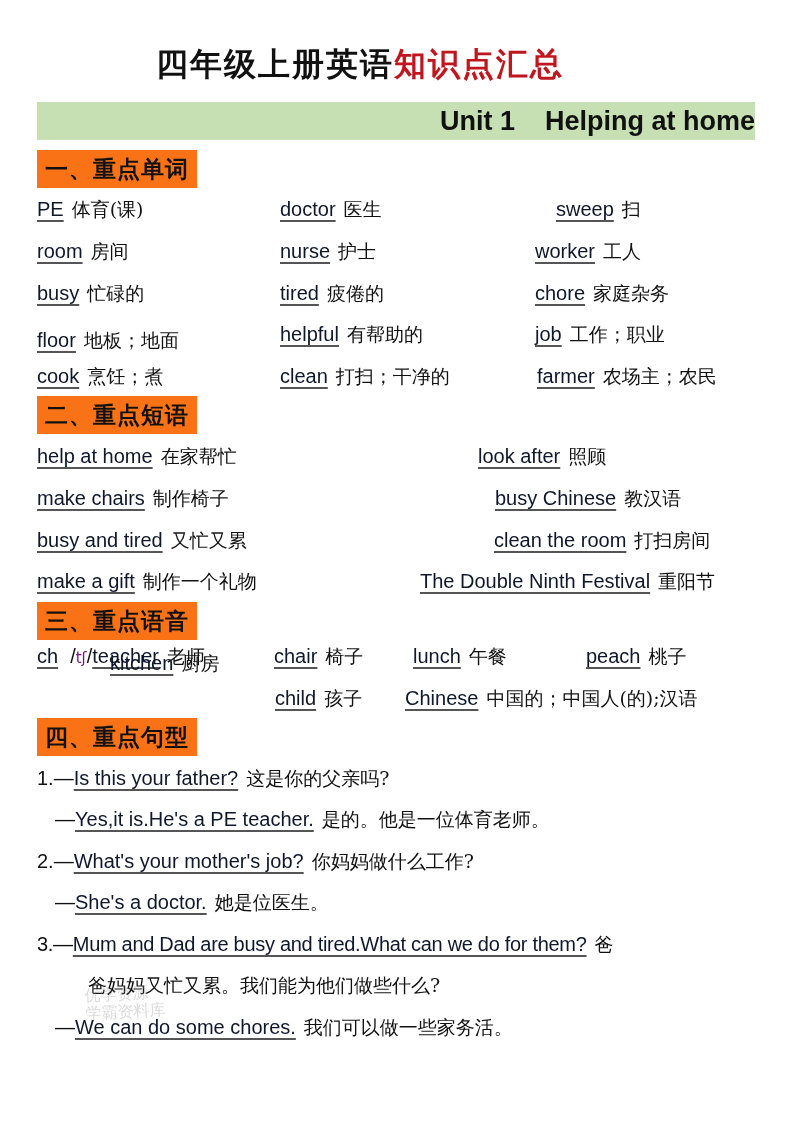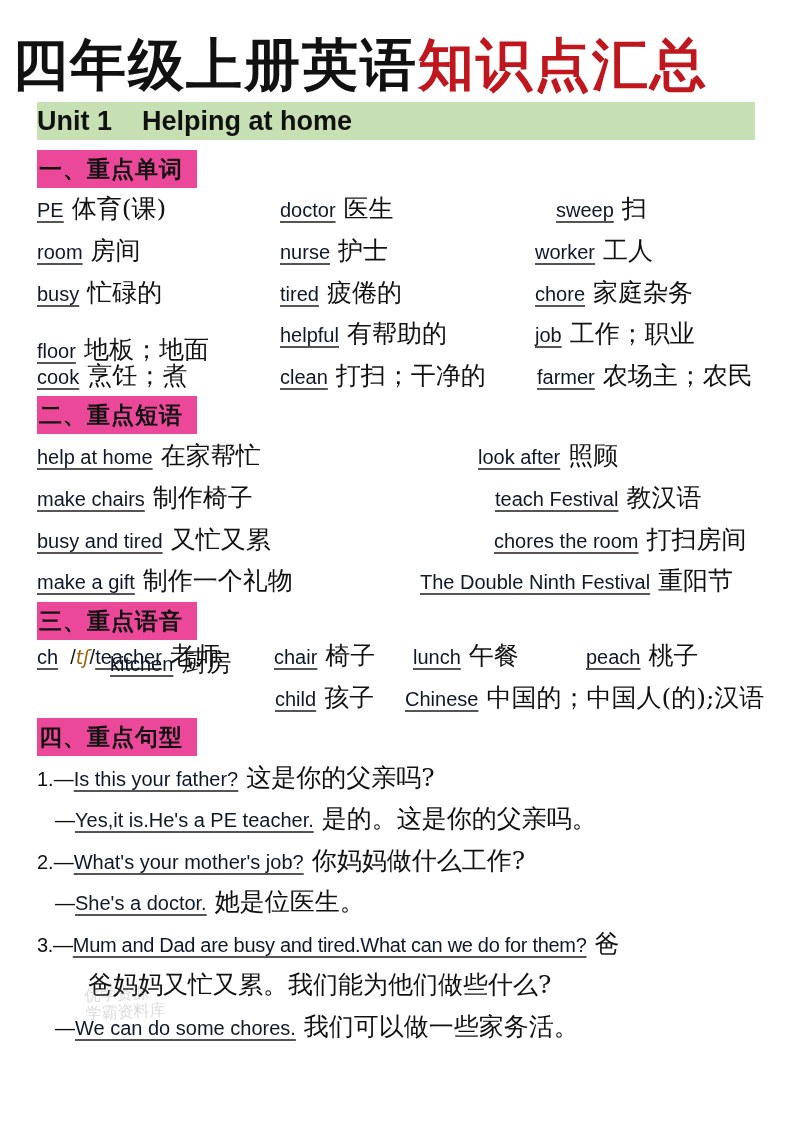--- a/index.html
+++ b/index.html
@@ -2,46 +2,46 @@
 <html><head>
   <meta charset="utf-8">
   <style>
     html, body { margin: 0; padding: 0; background: #ffffff; }
     body {
       width: 793px; height: 1122px; position: relative; overflow: hidden;
       font-family: "DejaVu Sans", sans-serif; color: #111;
     }
     .title {
       position: absolute; left: 0; top: 36px; width: 720px; text-align: center;
-      font-family: "DejaVu Serif", serif; font-size: 56px; font-weight: bold;
+      font-family: "DejaVu Serif", serif; font-size: 32px; font-weight: bold;
       letter-spacing: 2px; line-height: 56px;
     }
     .title .black { color: #111; }
     .title .red { color: #c0161d; }
     .banner {
       position: absolute; left: 37px; top: 102px; width: 718px; height: 38px;
-      background: #c6e0b4; text-align: left;
+      background: #c6e0b4; text-align: right;
       font-family: "Liberation Sans", sans-serif; font-weight: bold; font-size: 27px;
       line-height: 38px; color: #111; white-space: pre;
     }
     .sec {
-      position: absolute; left: 37px; width: 160px; height: 38px; background: #ec4899;
+      position: absolute; left: 37px; width: 160px; height: 38px; background: #f97316;
       font-family: "DejaVu Serif", serif; font-weight: bold; font-size: 23px; line-height: 38px;
-      padding-left: 2px; box-sizing: border-box; letter-spacing: 1px; color: #111;
+      padding-left: 8px; box-sizing: border-box; letter-spacing: 1px; color: #111;
     }
     .row { position: absolute; font-size: 19px; line-height: 26px; white-space: nowrap; }
     .en {
       color: #0f172a; font-family: "Liberation Sans", sans-serif; font-size: 20px;
       text-decoration: underline; text-decoration-color: #555; text-underline-offset: 4px;
       text-decoration-thickness: 2px;
     }
-    .zh { color: #111; font-family: "DejaVu Serif", serif; font-size: 25px; margin-left: 8px; }
+    .zh { color: #111; font-family: "DejaVu Serif", serif; font-size: 19px; margin-left: 8px; }
     .num { color: #111; font-family: "Liberation Sans", sans-serif; font-size: 20px; }
     .slash { color: #111; font-family: "Liberation Sans", sans-serif; font-size: 20px; }
-    .ipa { color: #a16207; font-family: "DejaVu Sans", sans-serif; font-size: 19px; font-style: italic; }
+    .ipa { color: #701a75; font-family: "DejaVu Sans", sans-serif; font-size: 15px; }
     .watermark {
       position: absolute; left: 85px; top: 985px; color: rgba(150,150,150,0.35);
       font-family: "DejaVu Serif", serif; font-size: 16px; line-height: 18px; transform: rotate(-3deg);
     }
   </style>
 </head>
 <body>
 
 <div class="title">
   <span class="black">四年级上册英语</span><span class="red">知识点汇总</span>
@@ -56,38 +56,38 @@
 <div class="row" style="left:556px;top:196px"><span class="en">sweep</span><span class="zh">扫</span></div>
 
 <div class="row" style="left:37px;top:238px"><span class="en">room</span><span class="zh">房间</span></div>
 <div class="row" style="left:280px;top:238px"><span class="en">nurse</span><span class="zh">护士</span></div>
 <div class="row" style="left:535px;top:238px"><span class="en">worker</span><span class="zh">工人</span></div>
 
 <div class="row" style="left:37px;top:280px"><span class="en">busy</span><span class="zh">忙碌的</span></div>
 <div class="row" style="left:280px;top:280px"><span class="en">tired</span><span class="zh">疲倦的</span></div>
 <div class="row" style="left:535px;top:280px"><span class="en">chore</span><span class="zh">家庭杂务</span></div>
 
-<div class="row" style="left:37px;top:337px"><span class="en">floor</span><span class="zh">地板；地面</span></div>
+<div class="row" style="left:37px;top:327px"><span class="en">floor</span><span class="zh">地板；地面</span></div>
 <div class="row" style="left:280px;top:321px"><span class="en">helpful</span><span class="zh">有帮助的</span></div>
 <div class="row" style="left:535px;top:321px"><span class="en">job</span><span class="zh">工作；职业</span></div>
 
 <div class="row" style="left:37px;top:363px"><span class="en">cook</span><span class="zh">烹饪；煮</span></div>
 <div class="row" style="left:280px;top:363px"><span class="en">clean</span><span class="zh">打扫；干净的</span></div>
 <div class="row" style="left:537px;top:363px"><span class="en">farmer</span><span class="zh">农场主；农民</span></div>
 
 <div class="sec" style="top:396px">二、重点短语</div>
 
 <div class="row" style="left:37px;top:443px"><span class="en">help at home</span><span class="zh">在家帮忙</span></div>
 <div class="row" style="left:478px;top:443px"><span class="en">look after</span><span class="zh">照顾</span></div>
 
 <div class="row" style="left:37px;top:485px"><span class="en">make chairs</span><span class="zh">制作椅子</span></div>
-<div class="row" style="left:495px;top:485px"><span class="en">teach Festival</span><span class="zh">教汉语</span></div>
+<div class="row" style="left:495px;top:485px"><span class="en">busy Chinese</span><span class="zh">教汉语</span></div>
 
 <div class="row" style="left:37px;top:527px"><span class="en">busy and tired</span><span class="zh">又忙又累</span></div>
-<div class="row" style="left:494px;top:527px"><span class="en">chores the room</span><span class="zh">打扫房间</span></div>
+<div class="row" style="left:494px;top:527px"><span class="en">clean the room</span><span class="zh">打扫房间</span></div>
 
 <div class="row" style="left:37px;top:568px"><span class="en">make a gift</span><span class="zh">制作一个礼物</span></div>
 <div class="row" style="left:420px;top:568px"><span class="en">The Double Ninth Festival</span><span class="zh">重阳节</span></div>
 
 <div class="sec" style="top:602px">三、重点语音</div>
 
 <div class="row" style="left:37px;top:643px">
   <span class="en">ch</span>
   <span class="slash" style="margin-left:6px">/</span><span class="ipa">tʃ</span><span class="slash">/</span><span class="en">teacher</span><span class="zh">老师</span>
 </div>
@@ -95,21 +95,21 @@
 <div class="row" style="left:413px;top:643px"><span class="en">lunch</span><span class="zh">午餐</span></div>
 <div class="row" style="left:586px;top:643px"><span class="en">peach</span><span class="zh">桃子</span></div>
 
 <div class="row" style="left:110px;top:650px"><span class="en">kitchen</span><span class="zh">厨房</span></div>
 <div class="row" style="left:275px;top:685px"><span class="en">child</span><span class="zh">孩子</span></div>
 <div class="row" style="left:405px;top:685px"><span class="en">Chinese</span><span class="zh">中国的；中国人(的);汉语</span></div>
 
 <div class="sec" style="top:718px">四、重点句型</div>
 
 <div class="row" style="left:37px;top:765px"><span class="num">1.—</span><span class="en">Is this your father?</span><span class="zh">这是你的父亲吗?</span></div>
-<div class="row" style="left:55px;top:806px"><span class="num">—</span><span class="en">Yes,it is.He's a PE teacher.</span><span class="zh">是的。这是你的父亲吗。</span></div>
+<div class="row" style="left:55px;top:806px"><span class="num">—</span><span class="en">Yes,it is.He's a PE teacher.</span><span class="zh">是的。他是一位体育老师。</span></div>
 <div class="row" style="left:37px;top:848px"><span class="num">2.—</span><span class="en">What's your mother's job?</span><span class="zh">你妈妈做什么工作?</span></div>
 <div class="row" style="left:55px;top:889px"><span class="num">—</span><span class="en">She's a doctor.</span><span class="zh">她是位医生。</span></div>
 <div class="row" style="left:37px;top:931px;letter-spacing:-0.3px"><span class="num">3.—</span><span class="en">Mum and Dad are busy and tired.What can we do for them?</span><span class="zh">爸</span></div>
 <div class="row" style="left:80px;top:972px"><span class="zh" style="margin-left:8px">爸妈妈又忙又累。我们能为他们做些什么?</span></div>
 <div class="row" style="left:55px;top:1014px"><span class="num">—</span><span class="en">We can do some chores.</span><span class="zh">我们可以做一些家务活。</span></div>
 
 <div class="watermark">
   <div>优学资源</div>
   <div>学霸资料库</div>
 </div>

